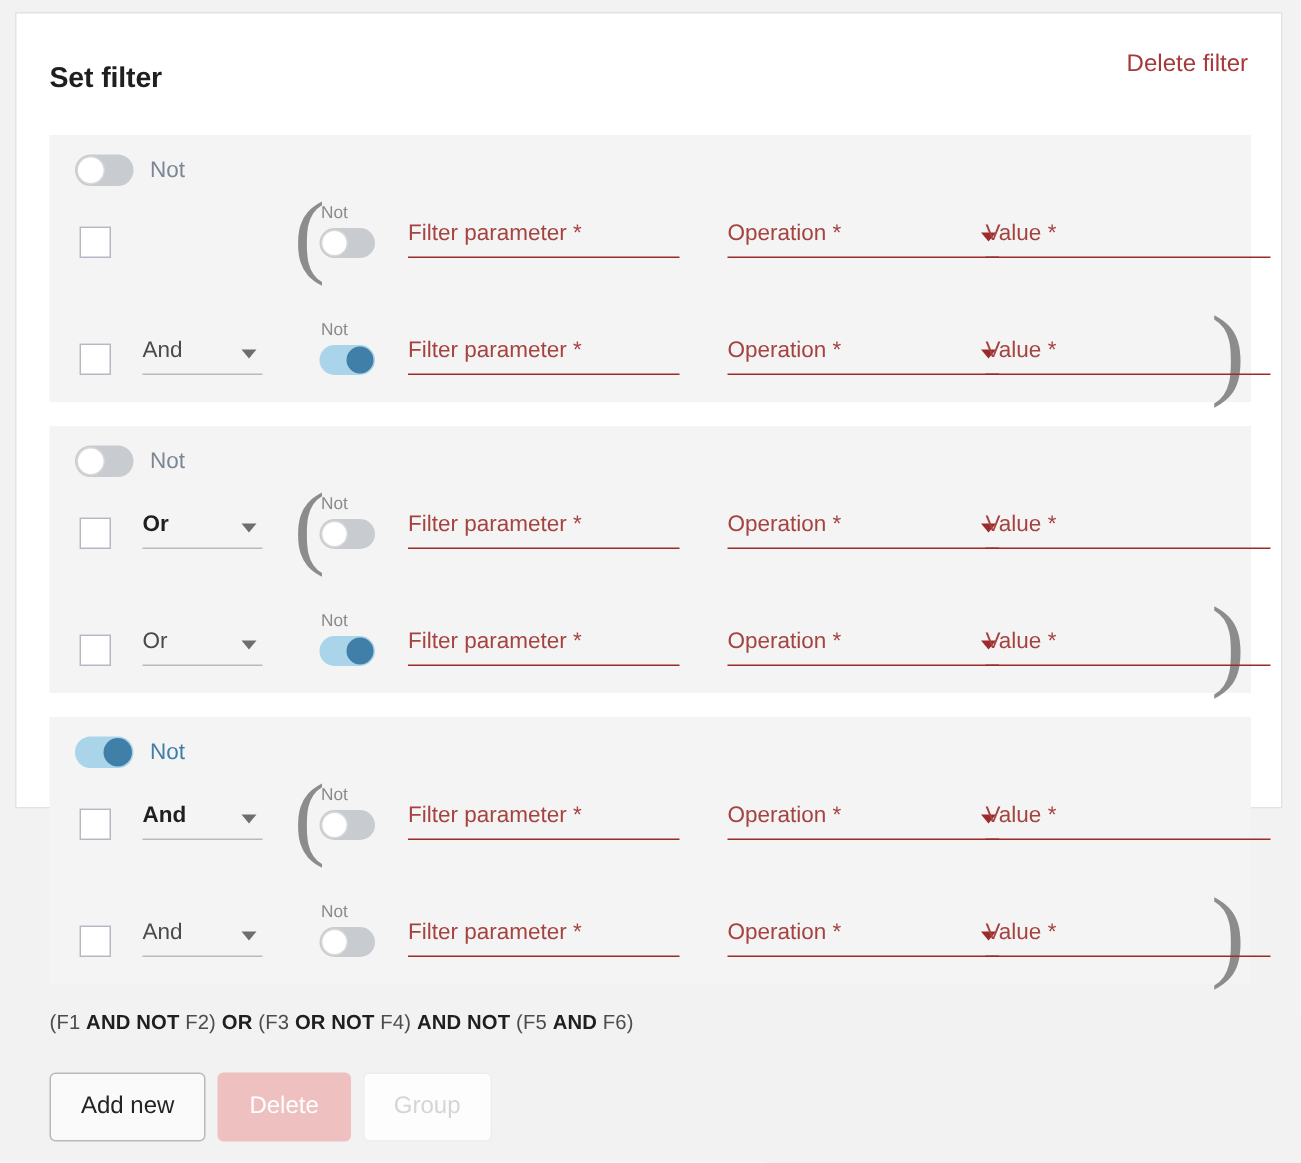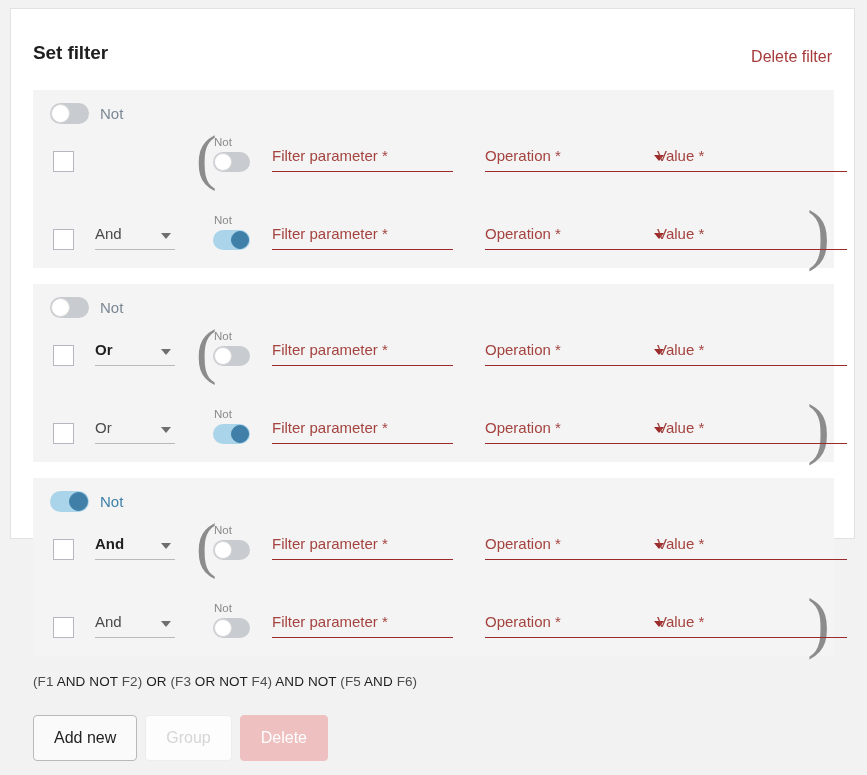--- a/index.html
+++ b/index.html
@@ -41,21 +41,21 @@
     left: 22px;
     top: 33px;
     font-size: 19px;
     font-weight: bold;
     color: #1f1f1f;
     letter-spacing: -0.1px;
   }
   .delete-filter-link {
     position: absolute;
     right: 22px;
-    top: 39px;
+    top: 25px;
     font-size: 16px;
     color: #a63a3a;
     cursor: pointer;
     text-decoration: none;
   }
 
   
   .groups {
     position: absolute;
     left: 22px;
@@ -234,21 +234,21 @@
 
   
   .formula {
     position: absolute;
     left: 22px;
     top: 665px;
     font-size: 13.5px;
     color: #4c4c4c;
     letter-spacing: 0.1px;
   }
-  .formula b { color: #1f1f1f; font-weight: normal; }
+  .formula b { color: #1f1f1f; font-weight: bold; }
 
   
   .btn-bar {
     position: absolute;
     left: 22px;
     top: 706px;
     display: flex;
     gap: 8px;
   }
   .btn {
@@ -465,17 +465,17 @@
             <span class="ph">Value *</span>
           </div>
         </div>
       </div>
     </div>
 
   <div class="formula" id="formula"><span>(F1 </span><b>AND NOT</b><span> F2) </span><b>OR</b><span> (F3 </span><b>OR NOT</b><span> F4) </span><b>AND NOT</b><span> (F5 </span><b>AND</b><span> F6)</span></div>
 
   <div class="btn-bar">
     <button class="btn btn-addnew">Add new</button>
+    <button class="btn btn-delete" disabled="">Delete</button>
     <button class="btn btn-group" disabled="">Group</button>
-    <button class="btn btn-delete" disabled="">Delete</button>
   </div>
 
 </div>
 
 </body></html>

